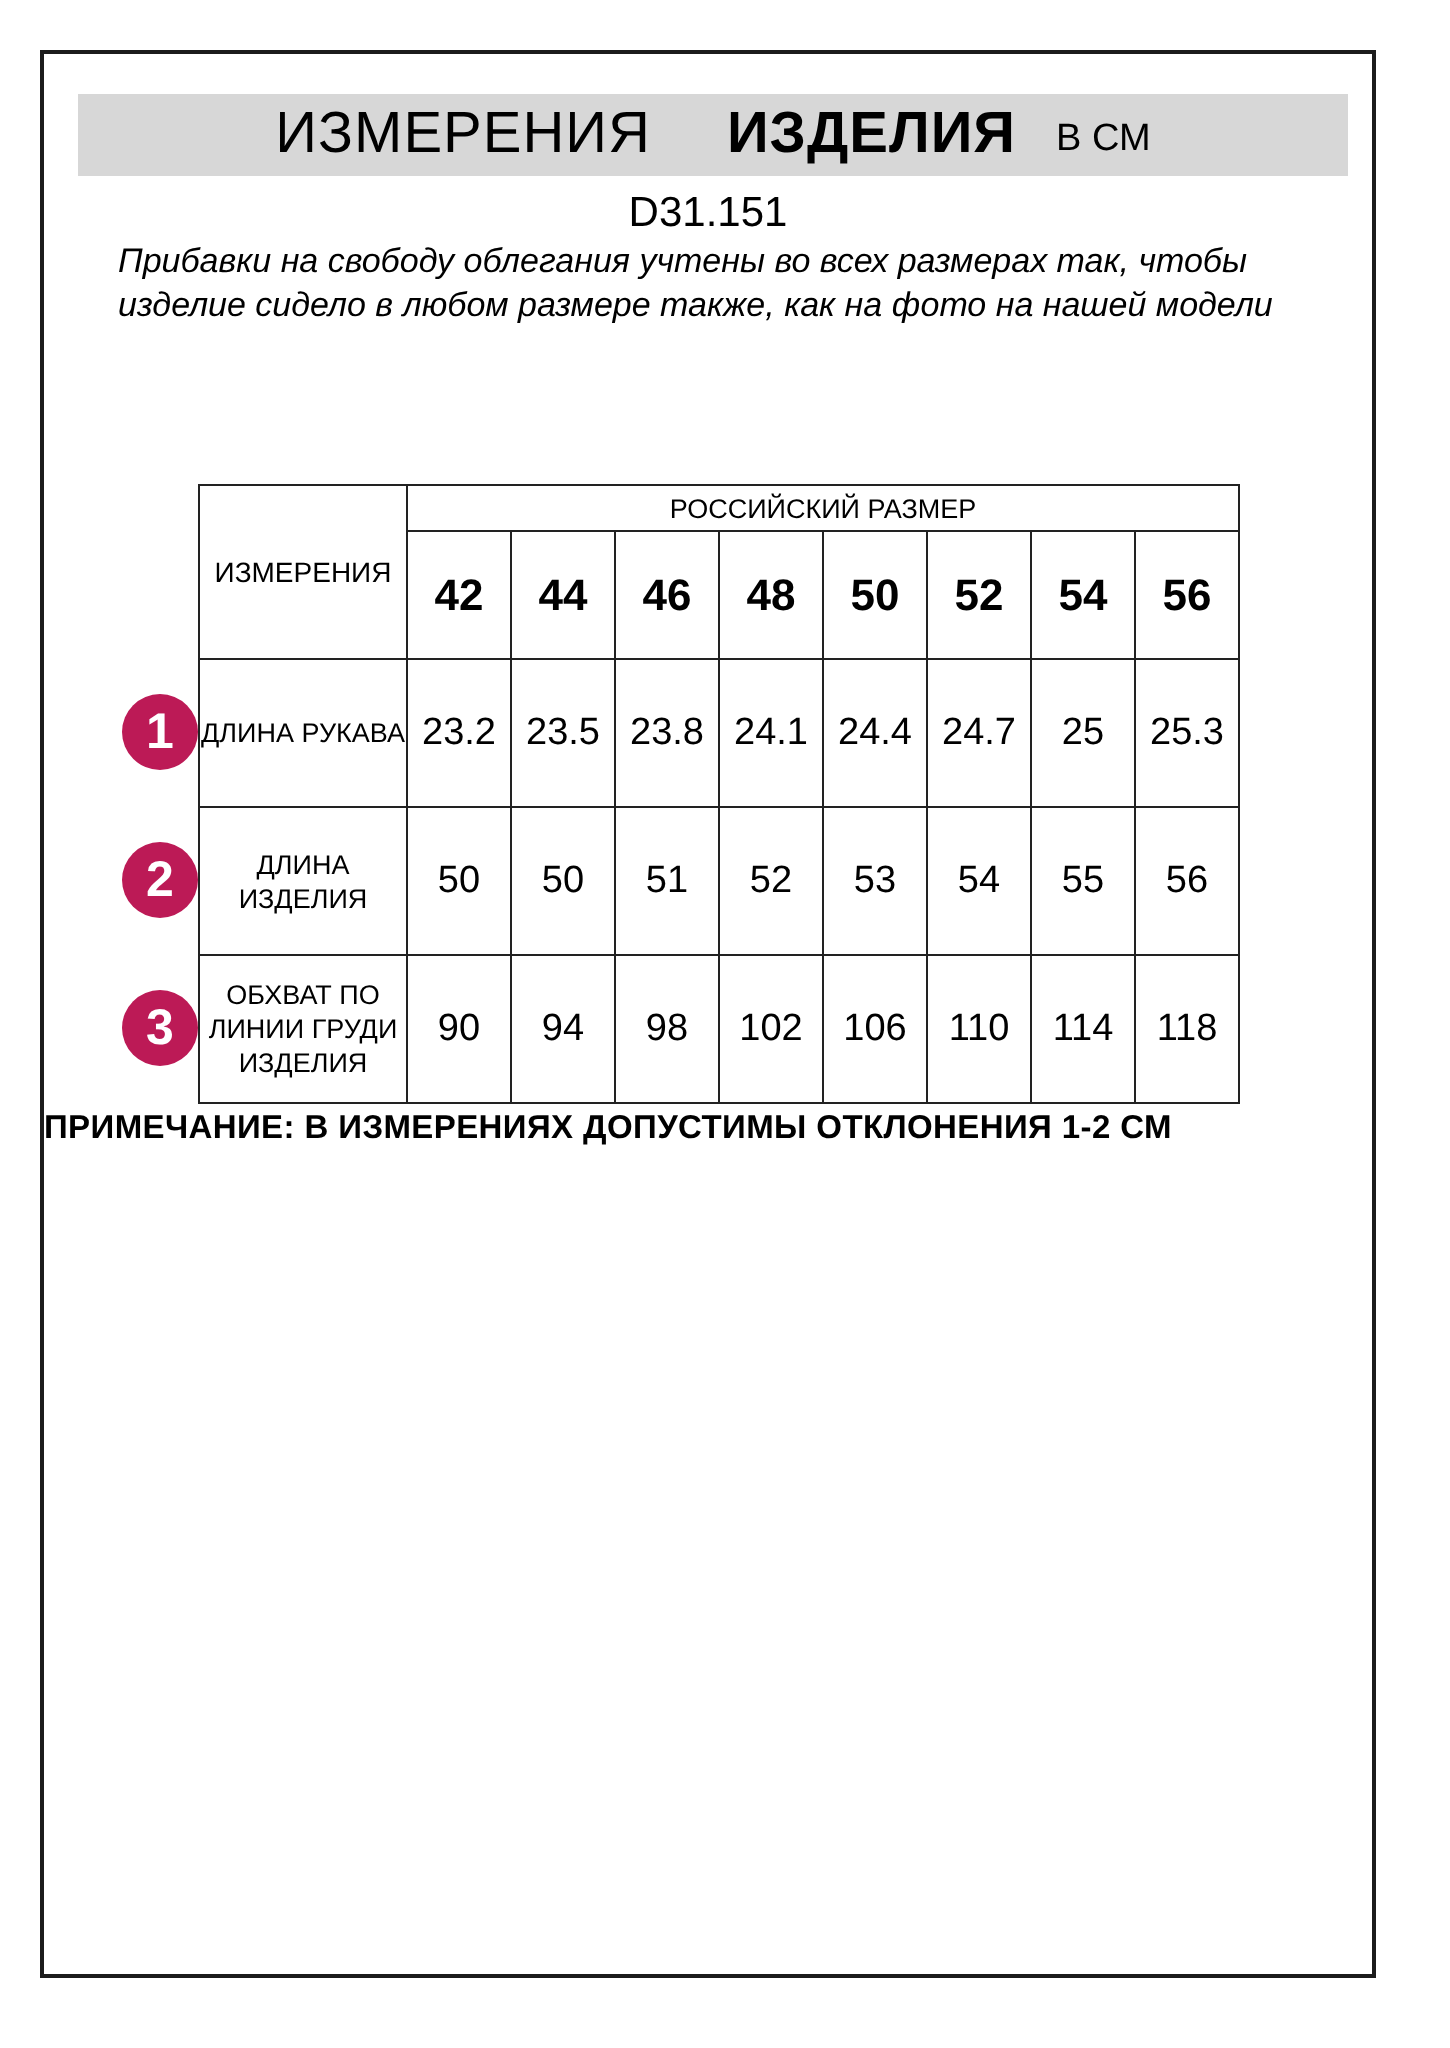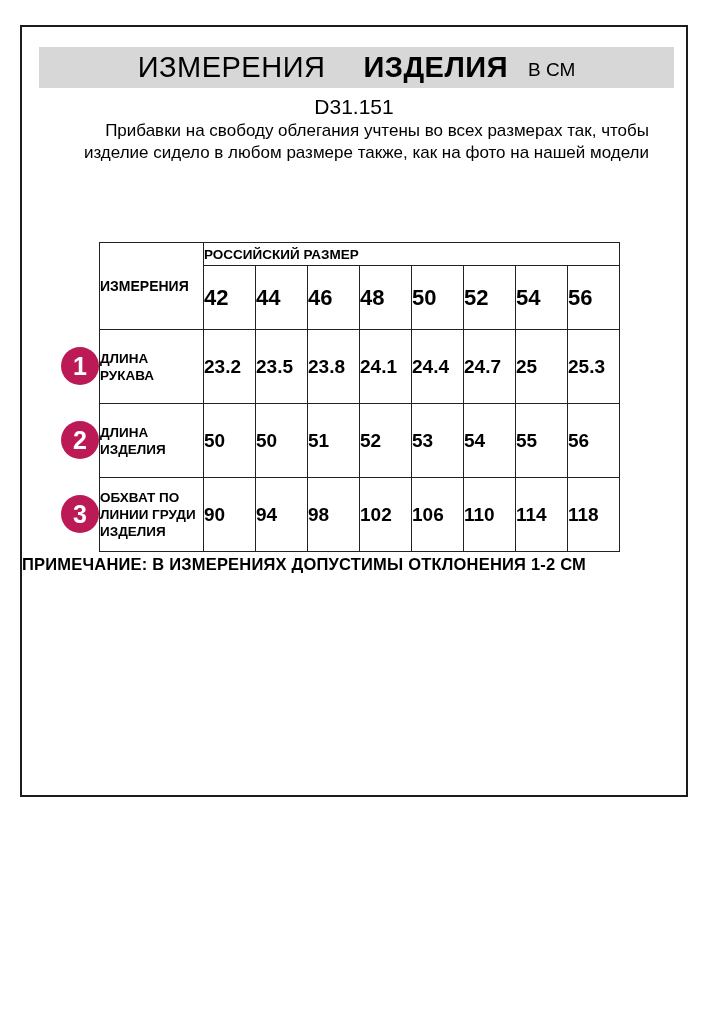--- a/index.html
+++ b/index.html
@@ -1,51 +1,51 @@
 <!DOCTYPE html>
 <html style="--badge: #bc1a56; --bar: #d7d7d7; --border: #1c1c1c;"><head>
 <meta charset="utf-8">
 <style>
   * { margin:0; padding:0; box-sizing:border-box; }
   html,body { width:725px; height:1024px; background:#ffffff; }
   body { font-family:"Liberation Sans", sans-serif; color:#000; position:relative; }
 
   .sheet {
-    position:absolute; left:20px; top:25px; width:668px; height:772px;
+    position:absolute; left:20px; top:25px; width:668px; height:964px;
     border:2px solid var(--border, #1c1c1c); background:#fff;
   }
 
   
   .title-bar {
     position:absolute; left:17px; top:20px; width:635px; height:41px;
     background:var(--bar, #d7d7d7);
     display:flex; align-items:center; justify-content:center;
   }
   .title-main  { font-size:29px; font-weight:400; letter-spacing:0.5px; }
   .title-bold  { font-size:29px; font-weight:700; letter-spacing:0.5px; margin-left:38px; }
   .title-units { font-size:19px; font-weight:400; margin-left:20px; position:relative; top:2px; }
 
   
   .model-code {
     position:absolute; left:0; top:68px; width:100%;
     text-align:center; font-size:21px; font-weight:400;
   }
   .subtitle {
     position:absolute; left:50%; top:93px; transform:translateX(-50%);
-    width:590px; text-align:right; font-size:17px; line-height:22px; font-weight:400;
+    width:590px; text-align:left; font-size:17px; line-height:22px; font-weight:400;font-style:italic;
   }
 
   
   table.size-table {
     position:absolute; left:77px; top:215px;
     border-collapse:collapse; table-layout:fixed;
   }
   table.size-table td {
-    border:1.5px solid #222; vertical-align:middle;
-    padding:0; overflow:hidden;font-weight:bold;
+    border:1.5px solid #222; text-align:center; vertical-align:middle;
+    padding:0; overflow:hidden;
   }
   .col-label { width:104px; }
   .col-size  { width:52px;  }
   tr.row-group { height:23px; }
   tr.row-sizes { height:64px; }
   tr.row-data  { height:74px; }
   td.cell-corner { font-size:14px; }
   td.cell-group  { font-size:13.5px; }
   td.cell-size   { font-size:22px; font-weight:700; }
   td.cell-rowlabel { font-size:13.5px; line-height:17px; padding:0 3px; }

